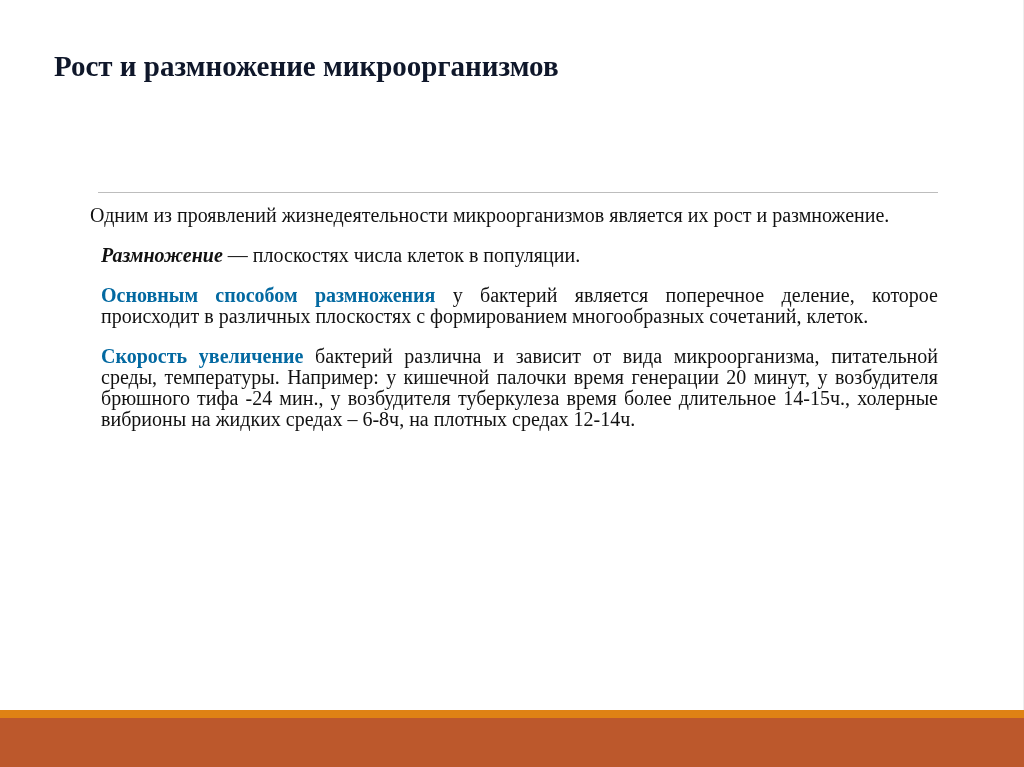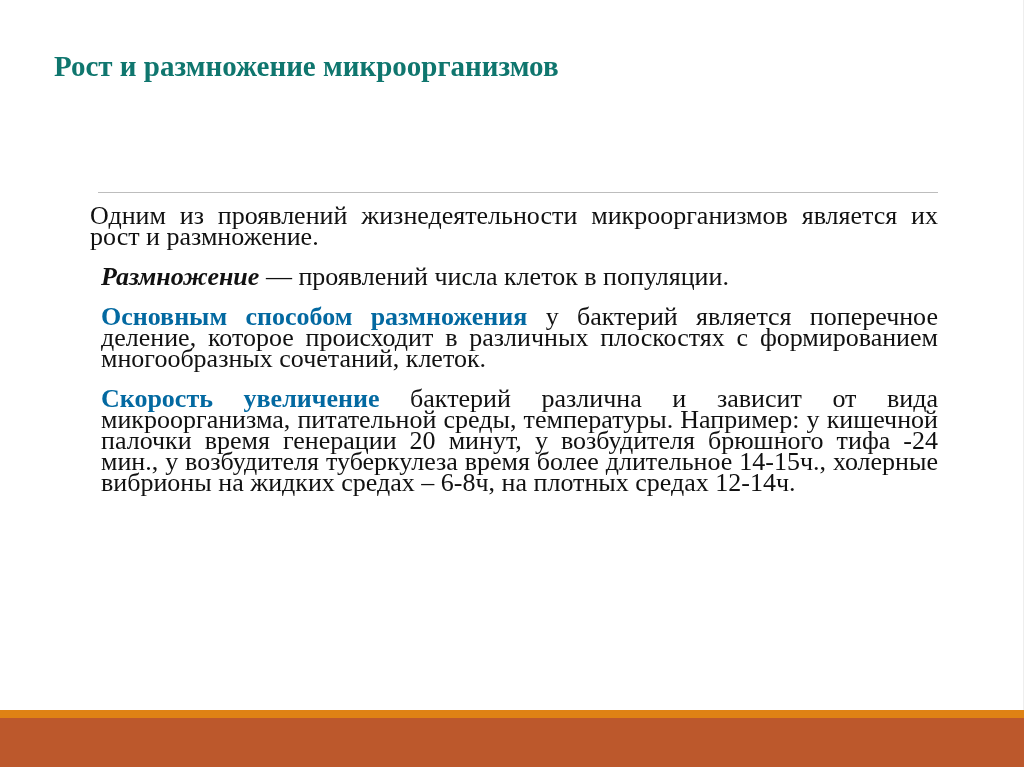--- a/index.html
+++ b/index.html
@@ -24,38 +24,38 @@
     }
     .title {
       position: absolute;
       left: 54px;
       top: 48px;
       margin: 0;
       font-family: "Liberation Serif", "DejaVu Serif", serif;
       font-weight: bold;
       font-size: 29px;
       line-height: 36px;
-      color: #0f766e;
+      color: #0f172a;
       letter-spacing: 0px;
     }
     .divider {
       position: absolute;
       left: 98px;
       top: 192px;
       width: 840px;
       height: 1px;
       background: #bdbdbd;
     }
     .content {
       position: absolute;
       left: 90px;
       top: 205px;
       width: 848px;
       color: #111111;
-      font-size: 26px;
+      font-size: 20px;
       line-height: 21px;
     }
     .para {
       margin: 0 0 19px 0;
       text-align: justify;
       text-align-last: left;
     }
     .para.indent {
       padding-left: 11px;
     }
@@ -99,21 +99,21 @@
 
   <div class="divider"></div>
 
   <div class="content">
     <p class="para">
       <span>Одним из проявлений жизнедеятельности микроорганизмов является их рост и размножение.</span>
     </p>
 
 
     <p class="para indent">
-      <span class="term-italic-black">Размножение</span><span> — проявлений числа клеток в популяции.</span>
+      <span class="term-italic-black">Размножение</span><span> — плоскостях числа клеток в популяции.</span>
     </p>
 
     <p class="para indent">
       <span class="term-bold-blue">Основным способом размножения</span><span> у бактерий является поперечное деление, которое происходит в различных плоскостях с формированием многообразных сочетаний, клеток.</span>
     </p>
 
     <p class="para indent">
       <span class="term-bold-blue">Скорость увеличение</span><span> бактерий различна и зависит от вида микроорганизма, питательной среды, температуры. Например: у кишечной палочки время генерации 20 минут, у возбудителя брюшного тифа -24 мин., у возбудителя туберкулеза время более длительное 14-15ч., холерные вибрионы на жидких средах – 6-8ч, на плотных средах 12-14ч.</span>
     </p>
   </div>

